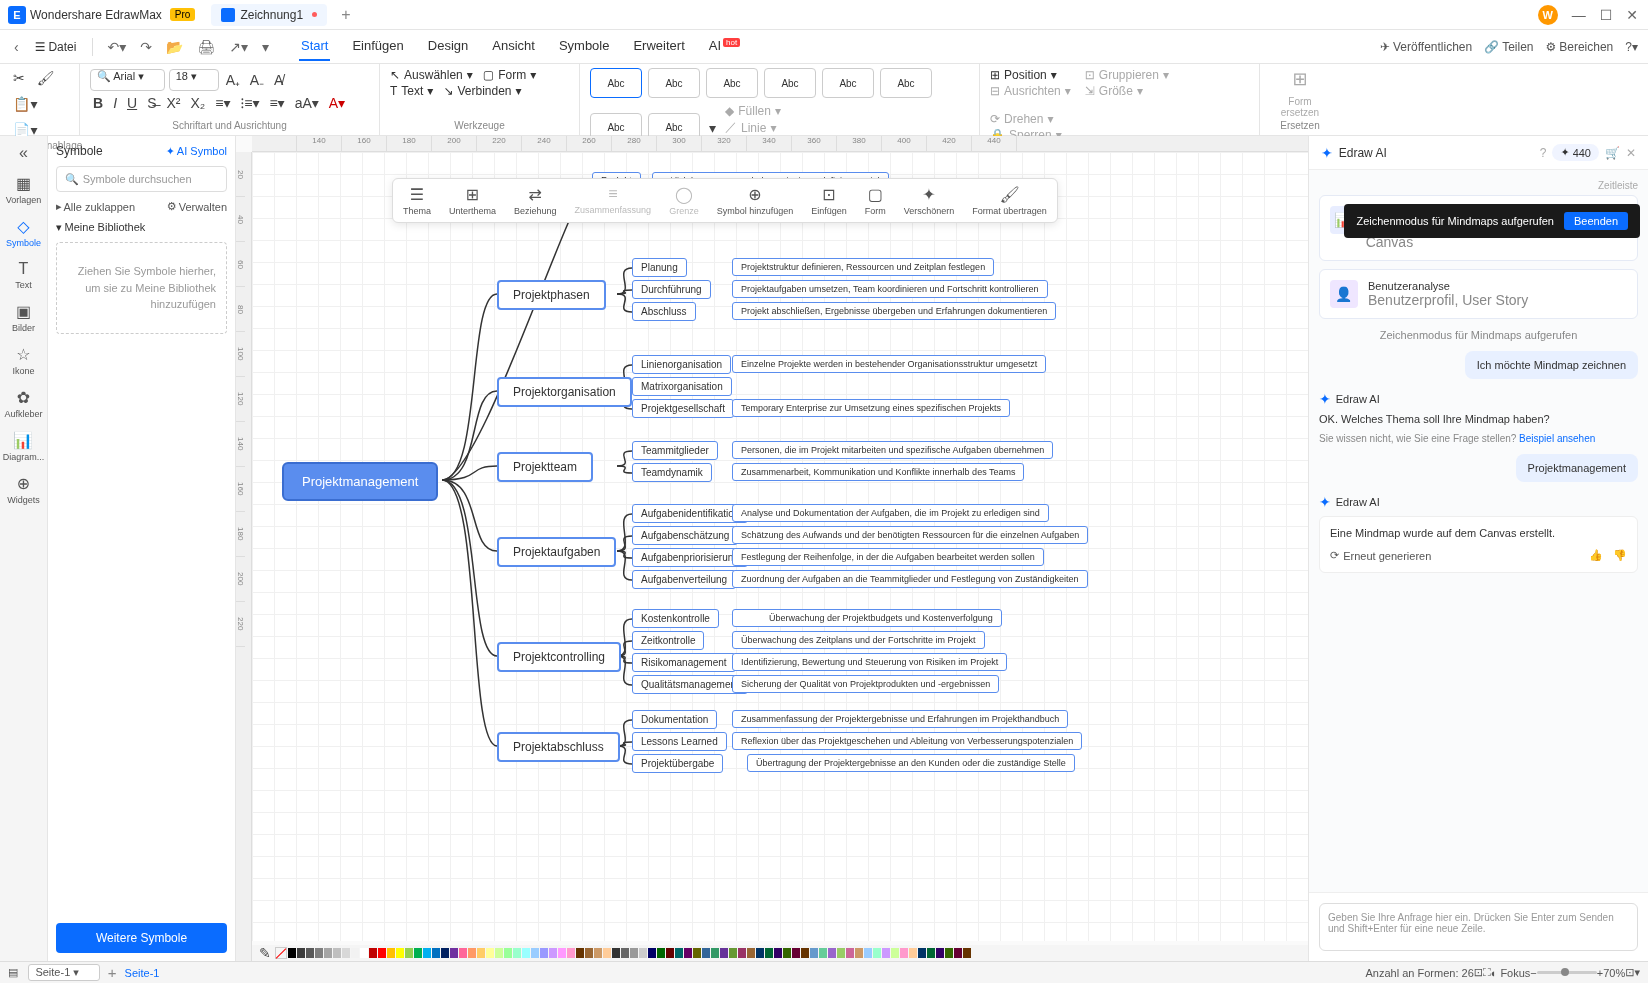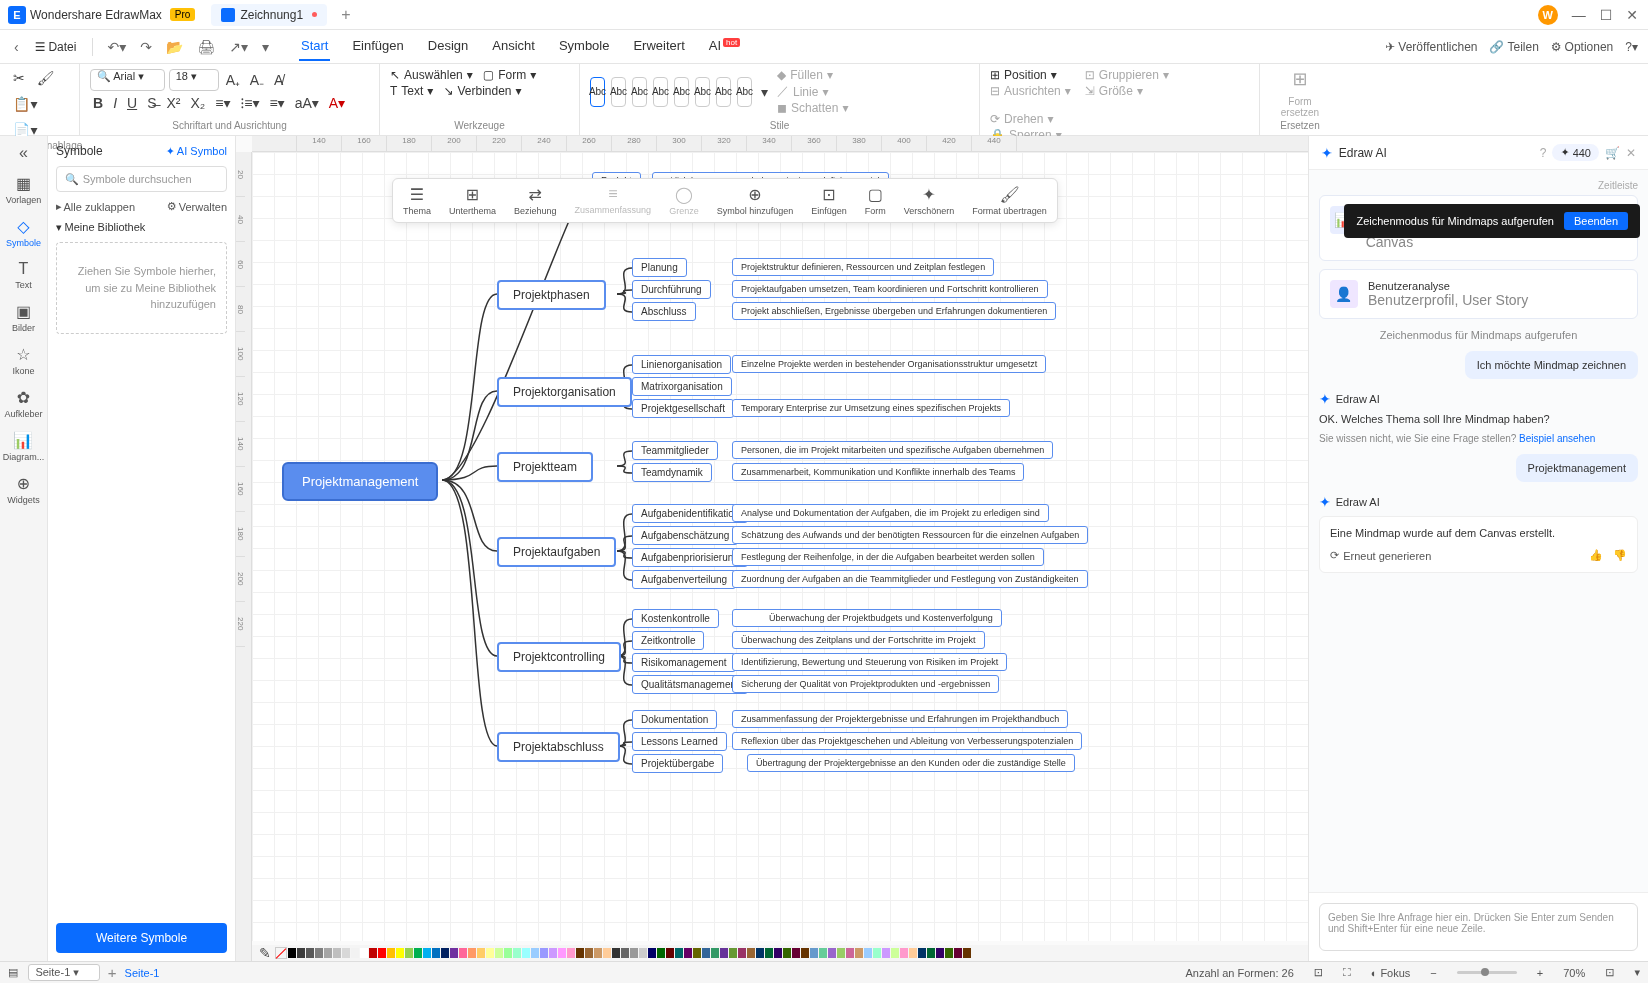--- a/index.html
+++ b/index.html
@@ -29,21 +29,21 @@
 .menubar-right { margin-left: auto; display: flex; align-items: center; gap: 12px; }
 .menubar-right .item { display: flex; align-items: center; gap: 3px; font-size: 12px; color: #555; cursor: pointer; }
 
 .ribbon { height: 72px; display: flex; border-bottom: 1px solid #e5e5e5; }
 .ribbon-group { border-right: 1px solid #e5e5e5; padding: 4px 10px; display: flex; flex-direction: column; justify-content: space-between; }
 .ribbon-group .tools { display: flex; align-items: center; gap: 6px; flex-wrap: wrap; }
 .ribbon-group .label { font-size: 10px; color: #888; text-align: center; margin-top: auto; }
 .ribbon-btn { font-size: 14px; color: #444; cursor: pointer; padding: 2px 3px; }
 .font-select { height: 22px; border: 1px solid #ccc; border-radius: 4px; padding: 0 20px 0 6px; font-size: 11px; color: #333; background: #fff; cursor: pointer; }
 .size-select { width: 50px; height: 22px; border: 1px solid #ccc; border-radius: 4px; padding: 0 6px; font-size: 11px; }
-.style-box { width: 15px; height: 30px; border: 1px solid #ccc; border-radius: 4px; display: flex; align-items: center; justify-content: center; font-size: 10px; cursor: pointer; }
+.style-box { width: 52px; height: 30px; border: 1px solid #ccc; border-radius: 4px; display: flex; align-items: center; justify-content: center; font-size: 10px; cursor: pointer; }
 .style-box.sel { border-color: #0a6cff; }
 .ribbon-dd { display: flex; align-items: center; gap: 4px; font-size: 12px; color: #333; cursor: pointer; }
 .ribbon-dd.dim { color: #aaa; }
 
 .main-layout { display: flex; height: calc(983px - 30px - 34px - 72px - 22px); }
 .left-rail { width: 48px; background: #f5f5f5; border-right: 1px solid #e5e5e5; display: flex; flex-direction: column; align-items: center; padding-top: 8px; gap: 12px; }
 .rail-item { display: flex; flex-direction: column; align-items: center; gap: 2px; cursor: pointer; font-size: 9px; color: #555; text-align: center; width: 100%; }
 .rail-item.active { color: #0a6cff; }
 .rail-icon { font-size: 16px; }
 
@@ -109,21 +109,21 @@
 .rp-input-area { padding: 10px; border-top: 1px solid #eee; background: #fff; }
 .rp-textarea { width: 100%; border: 1px solid #ddd; border-radius: 6px; padding: 8px; font-size: 10px; color: #999; min-height: 48px; resize: none; }
 .rp-bottom { display: flex; align-items: center; gap: 8px; margin-top: 6px; }
 .mode-select { font-size: 11px; border: 1px solid #ddd; border-radius: 4px; padding: 4px 8px; background: #fff; cursor: pointer; }
 .send-btn { margin-left: auto; width: 30px; height: 24px; background: #0a6cff; border-radius: 4px; display: flex; align-items: center; justify-content: center; color: #fff; cursor: pointer; }
 
 .statusbar { height: 22px; background: #f5f5f5; border-top: 1px solid #ddd; display: flex; align-items: center; padding: 0 8px; font-size: 11px; color: #555; gap: 10px; }
 .sb-pages { display: flex; align-items: center; gap: 8px; }
 .sb-page-dd { border: 1px solid #ccc; padding: 1px 20px 1px 6px; border-radius: 3px; background: #fff; cursor: pointer; }
 .sb-page-tab { color: #0a6cff; font-weight: 500; }
-.sb-right { margin-left: auto; display: flex; align-items: center; gap: 20px; text-align: right; }
+.sb-right { margin-left: auto; display: flex; align-items: center; gap: 0; text-align: right; }
 .zoom-slider { width: 60px; height: 3px; background: #ccc; border-radius: 2px; position: relative; }
 .zoom-slider::after { content: ''; position: absolute; width: 8px; height: 8px; background: #888; border-radius: 50%; top: -3px; left: 40%; }
 </style>
 </head>
 <body>
 
 <div class="titlebar">
   <div class="titlebar-left">
     <span class="app-logo">E</span>
     <span class="app-name">Wondershare EdrawMax</span>
@@ -158,21 +158,21 @@
     <span class="menu-tab">Einfügen</span>
     <span class="menu-tab">Design</span>
     <span class="menu-tab">Ansicht</span>
     <span class="menu-tab">Symbole</span>
     <span class="menu-tab">Erweitert</span>
     <span class="menu-tab"><span>AI</span><span class="hot">hot</span></span>
   </div>
   <div class="menubar-right">
     <span class="item">✈ <span>Veröffentlichen</span></span>
     <span class="item">🔗 <span>Teilen</span></span>
-    <span class="item">⚙ <span>Optionen</span></span>
+    <span class="item">⚙ <span>Bereichen</span></span>
     <span class="item">?▾</span>
   </div>
 </div>
 
 <div class="ribbon">
   <div class="ribbon-group" style="width:80px">
     <div class="tools">
       <span class="ribbon-btn">✂</span>
       <span class="ribbon-btn">🖌</span>
       <span class="ribbon-btn">📋▾</span>

